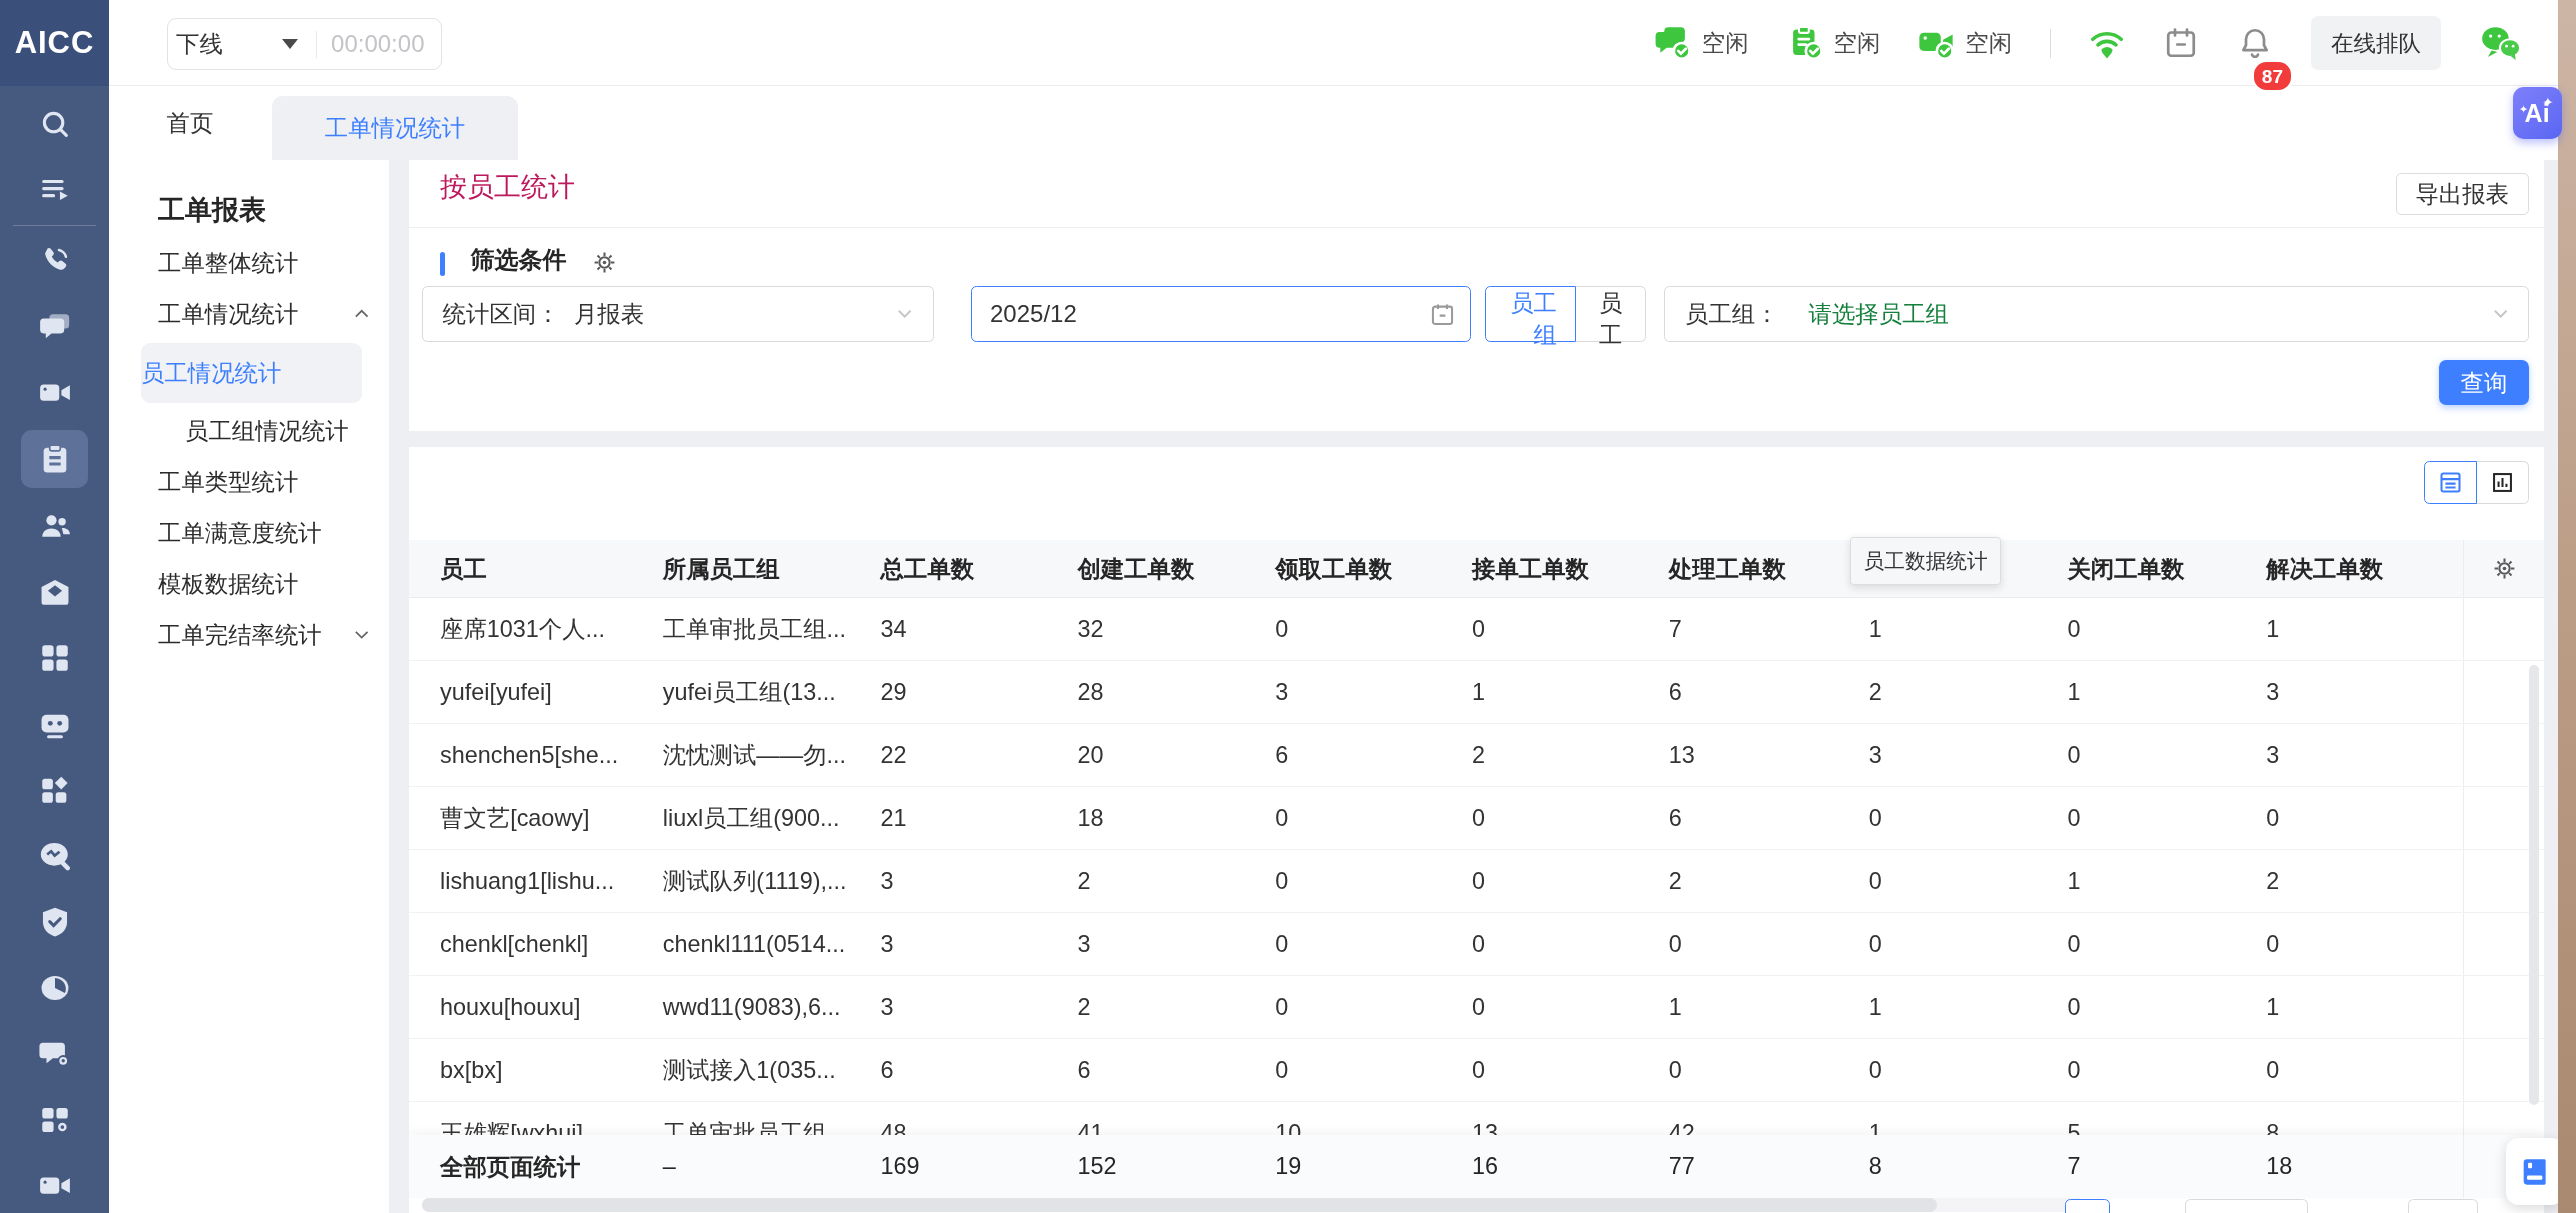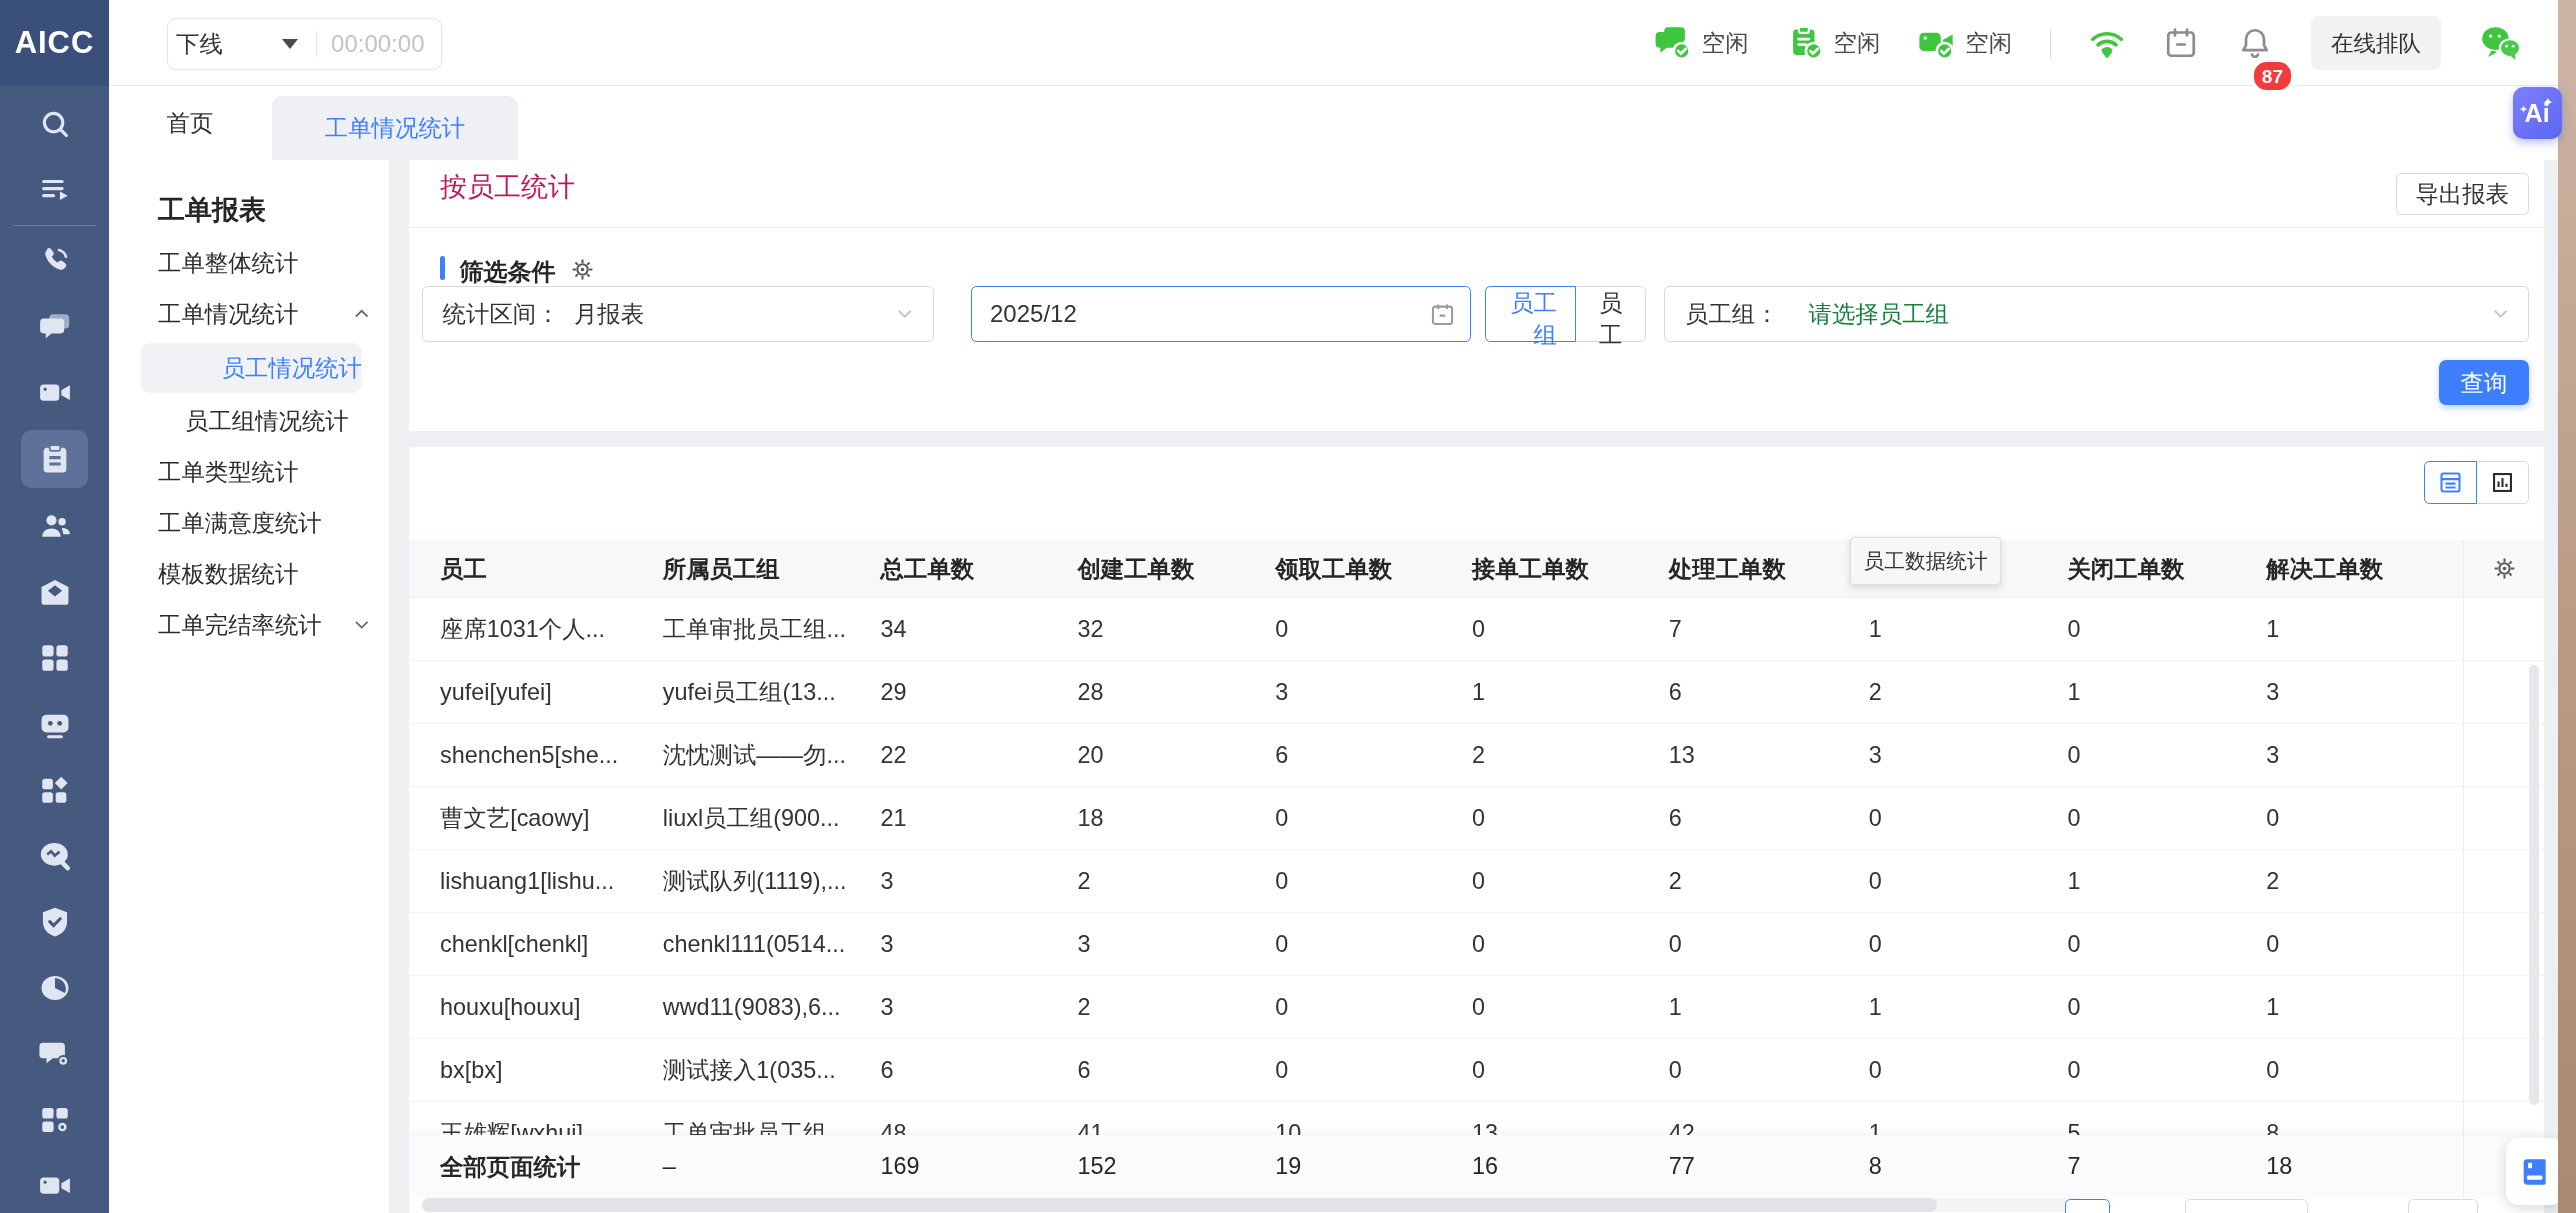--- a/index.html
+++ b/index.html
@@ -66,34 +66,34 @@
   .tab-active { left:163px; top:10px; height:64px; width:246px; background:#eef0f4;
     border-radius:10.8px 10.8px 0 0; color:#3d7fff; }
 
   
   .menu-panel { position:absolute; left:109px; top:160px; width:280px; height:1053px; background:#fff; z-index:5; }
   .menu-title { padding:32px 0 9px 49px; font-size:27px; font-weight:bold; color:#262626; }
   .menu-item { height:51px; display:flex; align-items:center; padding-left:49px; padding-right:16px;
     font-size:23.4px; color:#2b2b2b; }
   .menu-item .chev { margin-left:auto; }
   .menu-item.sub { padding-left:76px; }
-  .menu-item.active { background:#f1f2f5; border-radius:9px; margin:3.6px 27px 2.7px 32px; height:50px;
-    padding:0; justify-content:flex-end; color:#3d7fff; }
+  .menu-item.active { background:#f1f2f5; border-radius:9px; margin:3.6px 27px 2.7px 32px; height:60px;
+    padding:0; justify-content:flex-start; color:#3d7fff; }
 
   
   .card { position:absolute; background:#fff; z-index:4; }
   .card1 { left:409px; top:160px; width:2135px; height:271px; }
   .card2 { left:409px; top:447px; width:2135px; height:767px; overflow:hidden; }
 
   .page-title { position:absolute; left:31px; top:9px; font-size:27px; color:#be185d; font-weight:500; }
   .export-btn { position:absolute; right:15.3px; top:12.6px; width:133px; height:42px; background:#fff;
     border:0.9px solid #dcdcdc; border-radius:5.4px; font-size:23.4px; color:#333; font-family:inherit; }
   .card1-div { position:absolute; left:0; right:0; top:67px; border-top:0.9px solid #ededed; }
 
-  .filter-label { position:absolute; left:31px; top:84px; display:flex; align-items:flex-start; gap:14px;margin-top:12px; }
+  .filter-label { position:absolute; left:31px; top:84px; display:flex; align-items:flex-end; gap:25px; }
   .filter-bar { width:5.4px; height:24px; background:#3d7fff; border-radius:2.7px; }
   .filter-text { font-size:24px; font-weight:bold; color:#262626; }
   .filter-label svg { width:27px; height:27px; }
 
   .filter-row { position:absolute; left:0; top:126px; width:100%; height:56px; }
   .sel { position:absolute; height:56px; border:0.9px solid #d9d9d9; border-radius:5.4px; background:#fff;
     display:flex; align-items:center; font-size:23.4px; color:#333; }
   .sel .chev { position:absolute; right:16px; }
   .sel-interval { left:12.6px; width:512px; padding-left:20px; }
   .sel-label { color:#333; }

